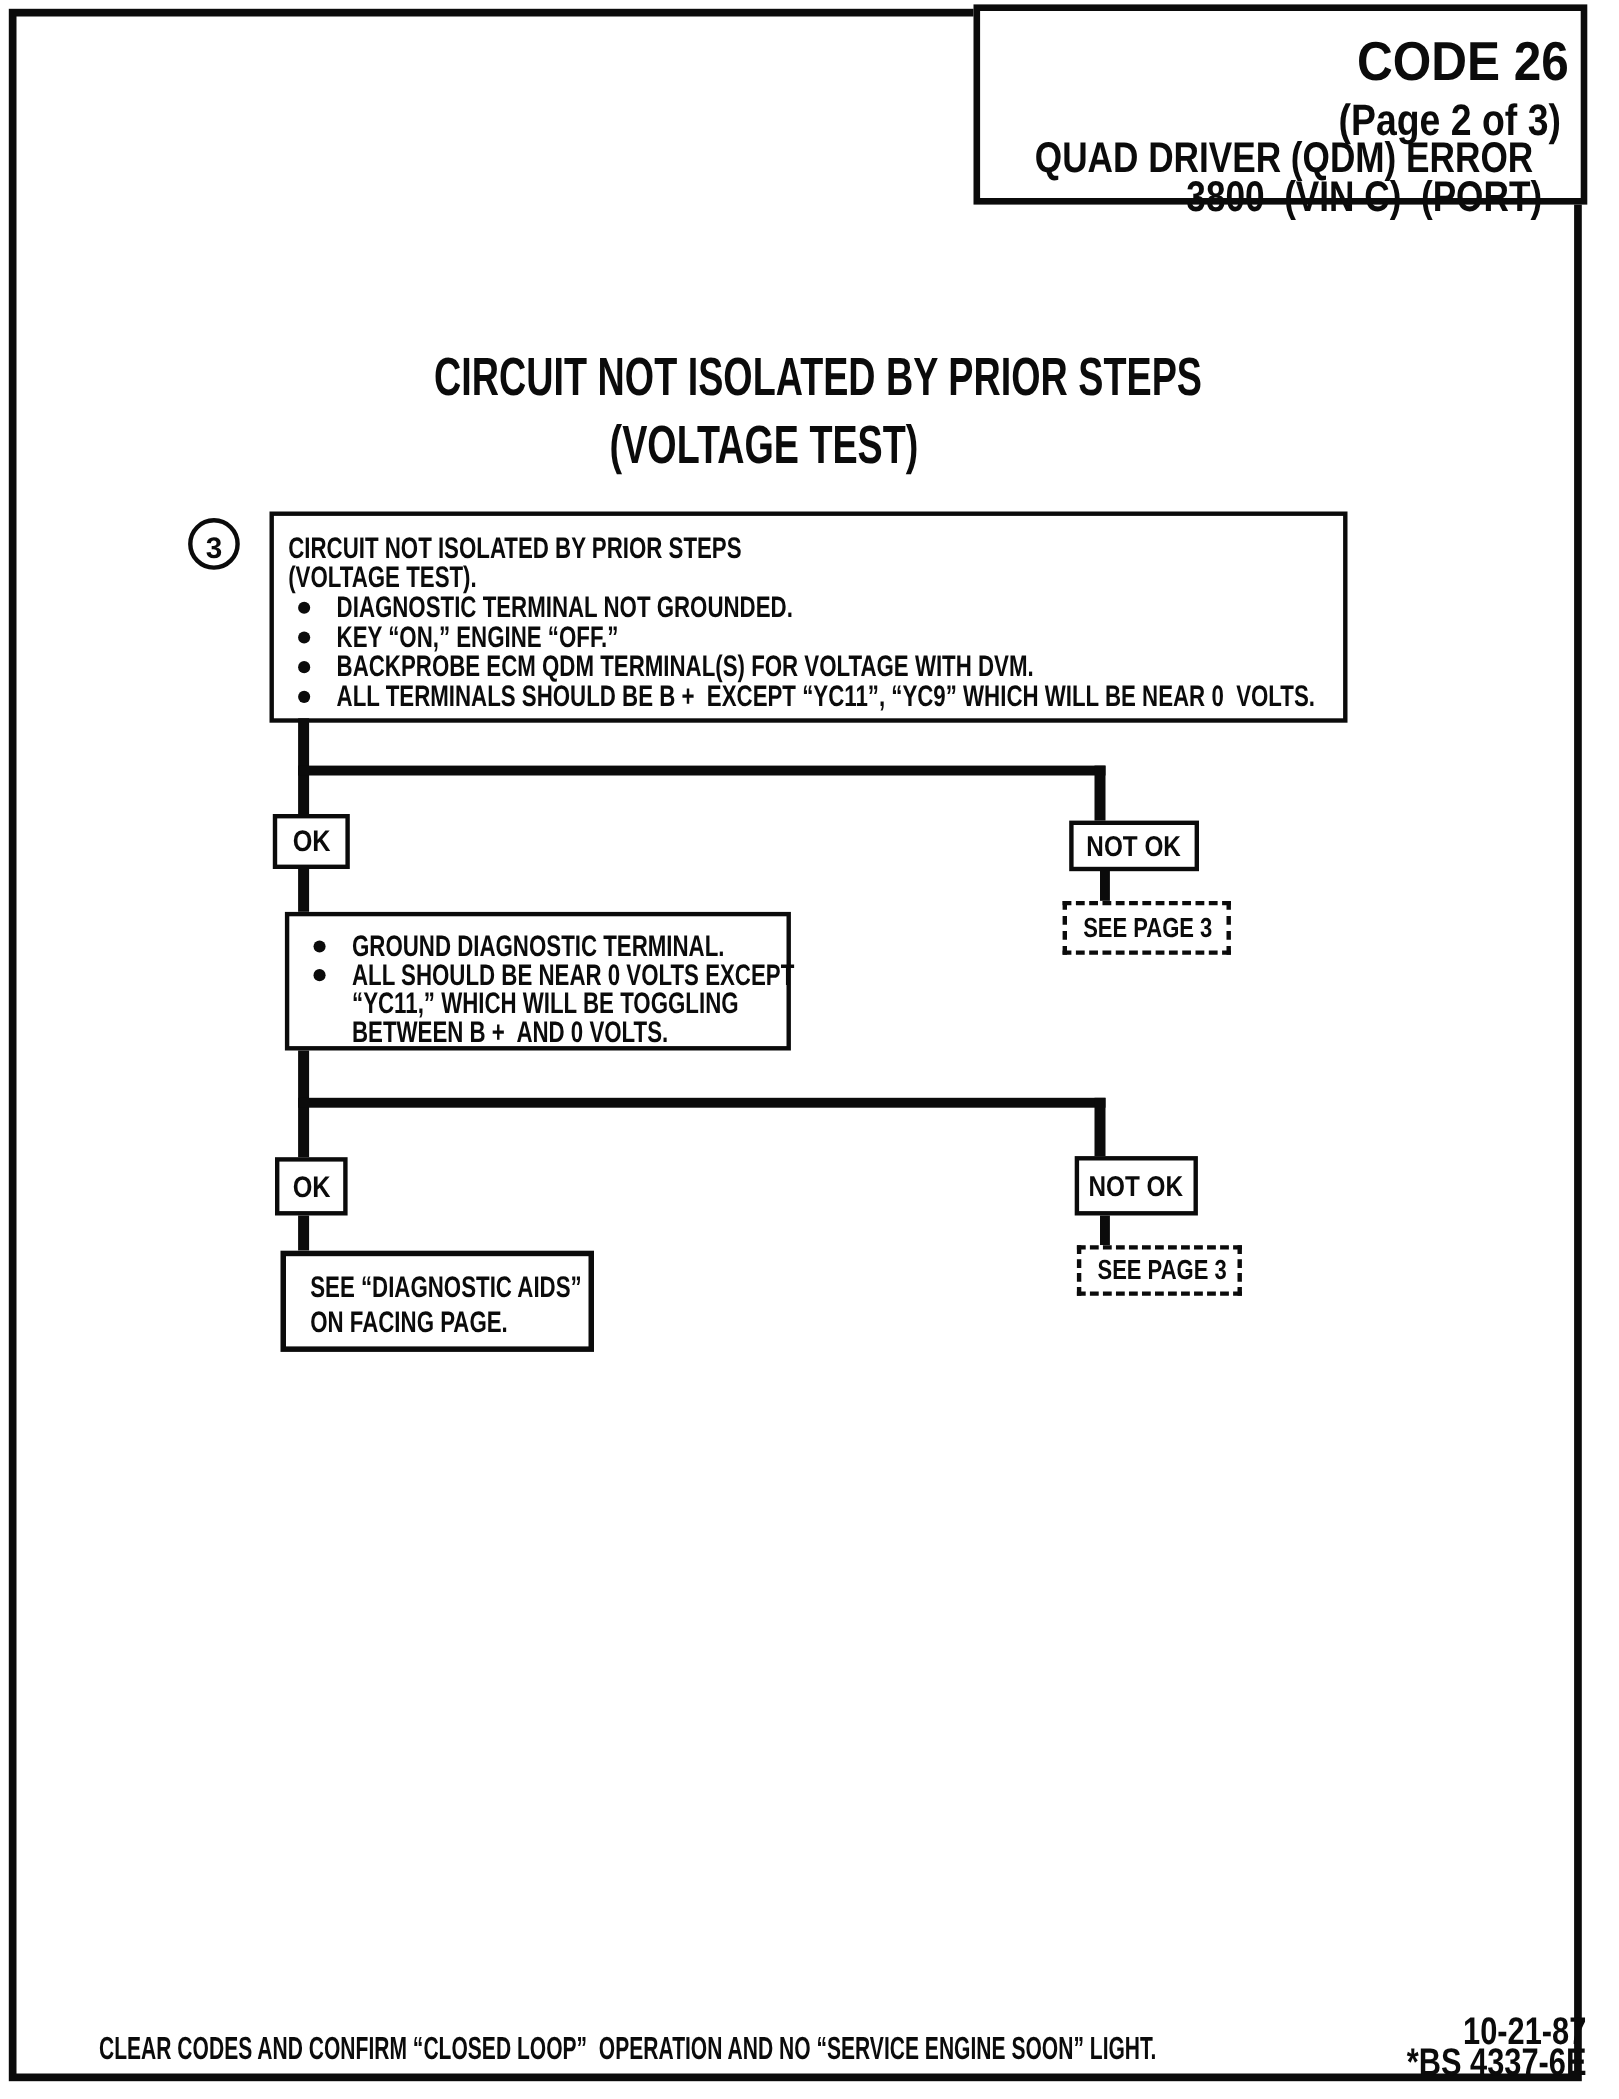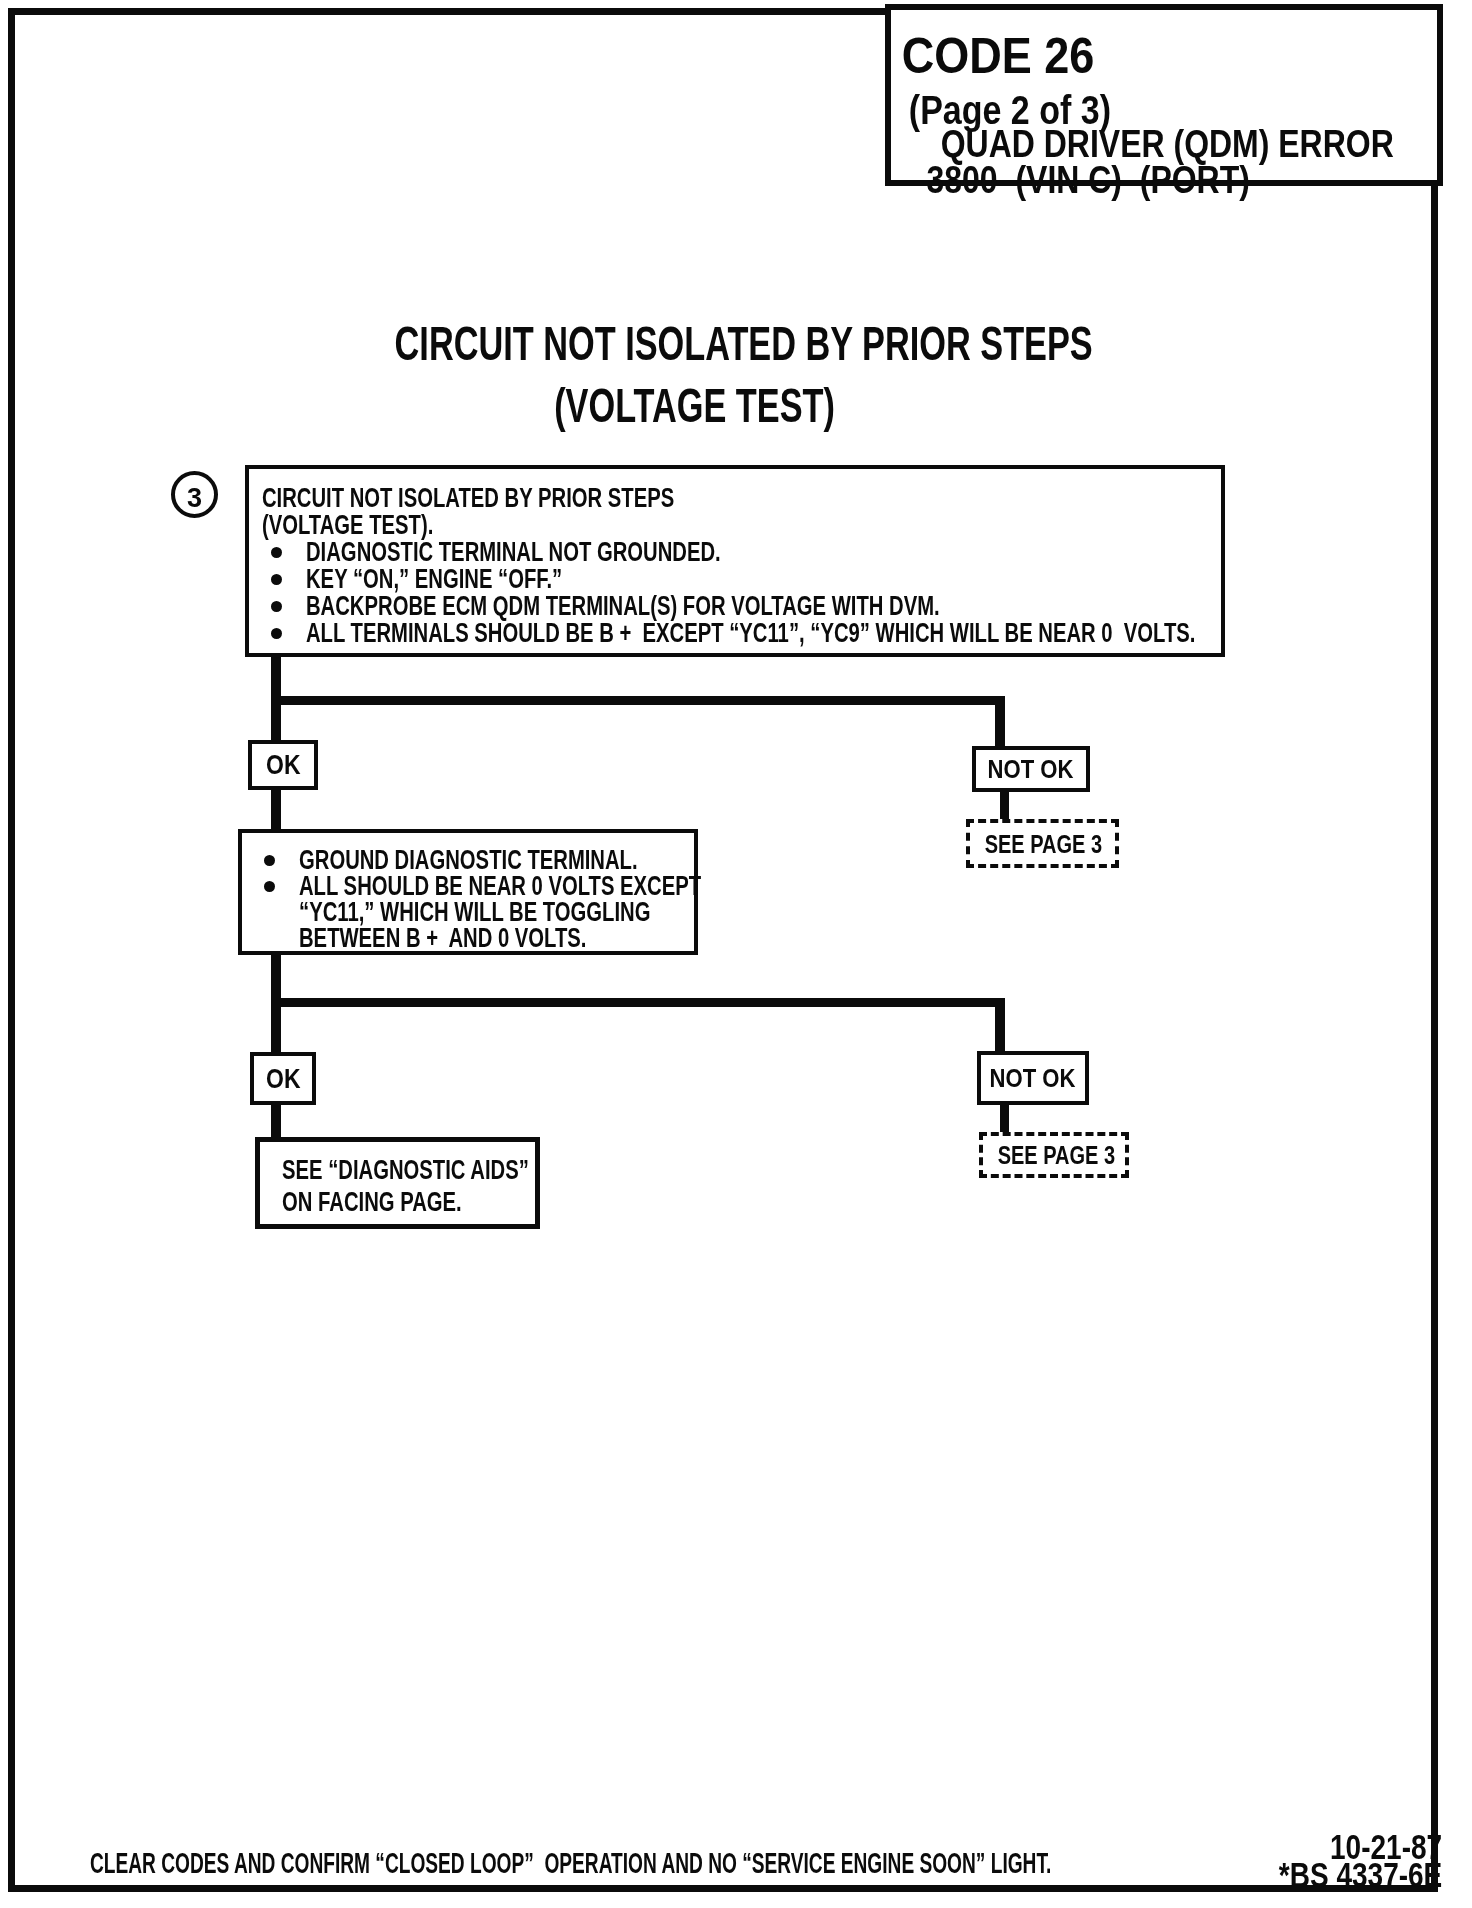--- a/index.html
+++ b/index.html
@@ -20,40 +20,40 @@
   .s82{transform:scaleX(0.82);}
   .s80{transform:scaleX(0.80);}
   .s75{transform:scaleX(0.75);}
   .s70{transform:scaleX(0.70);}
   .s66{transform:scaleX(0.66);}
   .oc{transform-origin:50% 50%;}  
   .orr{transform-origin:100% 50%;}
 
   .page-border{left:8px;top:8px;width:1430px;height:1884px;border:7px solid #0b0b0b;background:transparent;}
 
-  .header-box{left:885px;top:4px;width:558px;height:182px;border:6px solid #0b0b0b;background:#fff;text-align:left;}
+  .header-box{left:885px;top:4px;width:558px;height:182px;border:6px solid #0b0b0b;background:#fff;text-align:right;}
   .hb-code{margin-top:24px;font-size:50px;line-height:44px;}
   .hb-page{margin-top:18px;font-size:40px;line-height:28px;}
   .hb-l2{margin-top:2px;font-size:39px;line-height:36px;}
   .hb-l3{font-size:39px;line-height:36px;}
 
   .big-title{left:245px;top:312px;width:900px;text-align:center;font-size:49px;line-height:62px;}
 
   .step-circle{left:171px;top:471px;width:47px;height:47px;border:4px solid #0b0b0b;border-radius:50%;
     text-align:center;font-size:27px;line-height:47px;background:#fff;}
 
   .step-box{left:245px;top:465px;width:980px;height:192px;padding:16px 0 0 13px;font-size:27px;}
   .row{line-height:27px;height:27px;white-space:nowrap;}
   .brow{display:flex;line-height:27px;}
   .dot{flex:0 0 auto;width:11px;height:11px;border-radius:50%;background:#0b0b0b;margin:8px 24px 0 9px;}
 
   .ok1{left:248px;top:740px;width:70px;height:50px;text-align:center;font-size:27px;line-height:43px;}
   .nok1{left:972px;top:746px;width:118px;height:46px;text-align:center;font-size:26px;line-height:39px;}
   .see1{left:966px;top:819px;width:153px;height:49px;text-align:center;font-size:25px;line-height:42px;}
-  .ground-box{left:238px;top:829px;width:460px;height:126px;padding:14px 0 0 13px;font-size:27px;}
+  .ground-box{left:259px;top:829px;width:460px;height:126px;padding:14px 0 0 13px;font-size:27px;}
   .grow{line-height:26px;}
   .ok2{left:250px;top:1052px;width:66px;height:53px;text-align:center;font-size:27px;line-height:46px;}
   .nok2{left:977px;top:1051px;width:112px;height:54px;text-align:center;font-size:26px;line-height:47px;}
   .see2{left:979px;top:1132px;width:150px;height:46px;text-align:center;font-size:25px;line-height:39px;}
   .aids-box{left:255px;top:1137px;width:285px;height:92px;border-width:5px;padding:12px 0 0 22px;font-size:27px;}
   .arow{line-height:32px;white-space:nowrap;}
 
   .footer-note{left:90px;top:1848px;font-size:29px;line-height:30px;white-space:nowrap;}
   .footer-right{left:1092px;top:1833px;width:350px;text-align:right;font-size:35px;line-height:28px;}
 </style>

